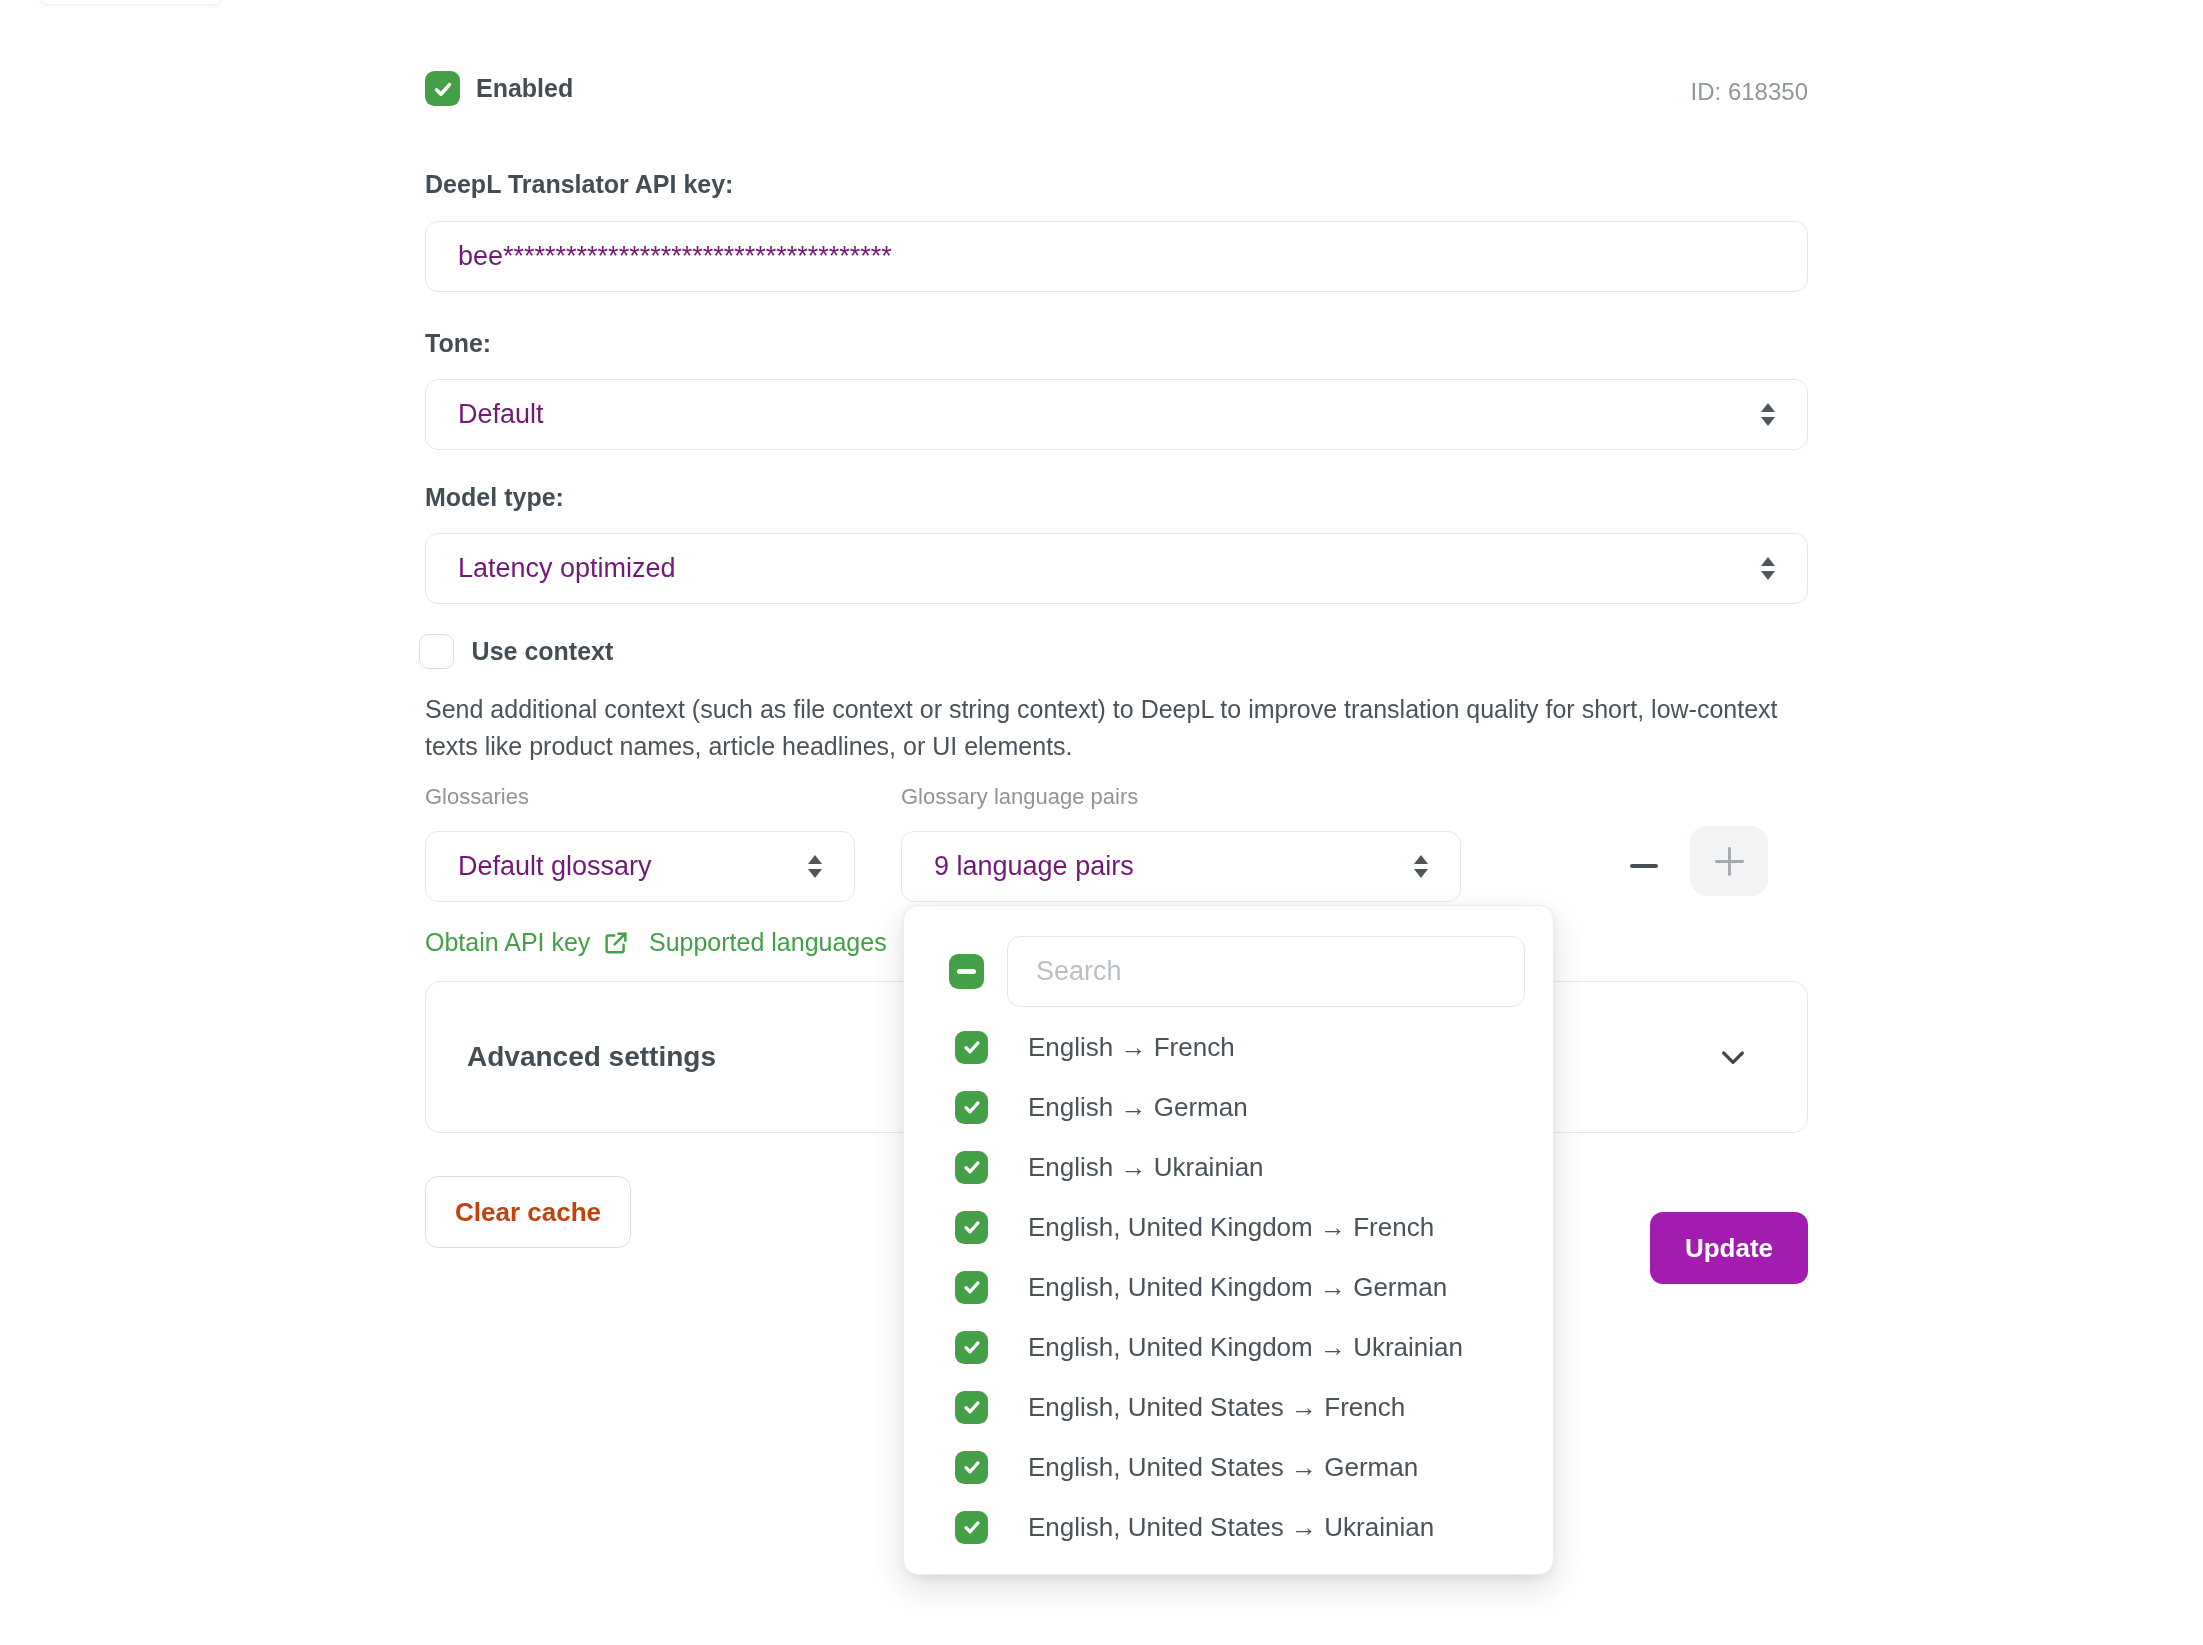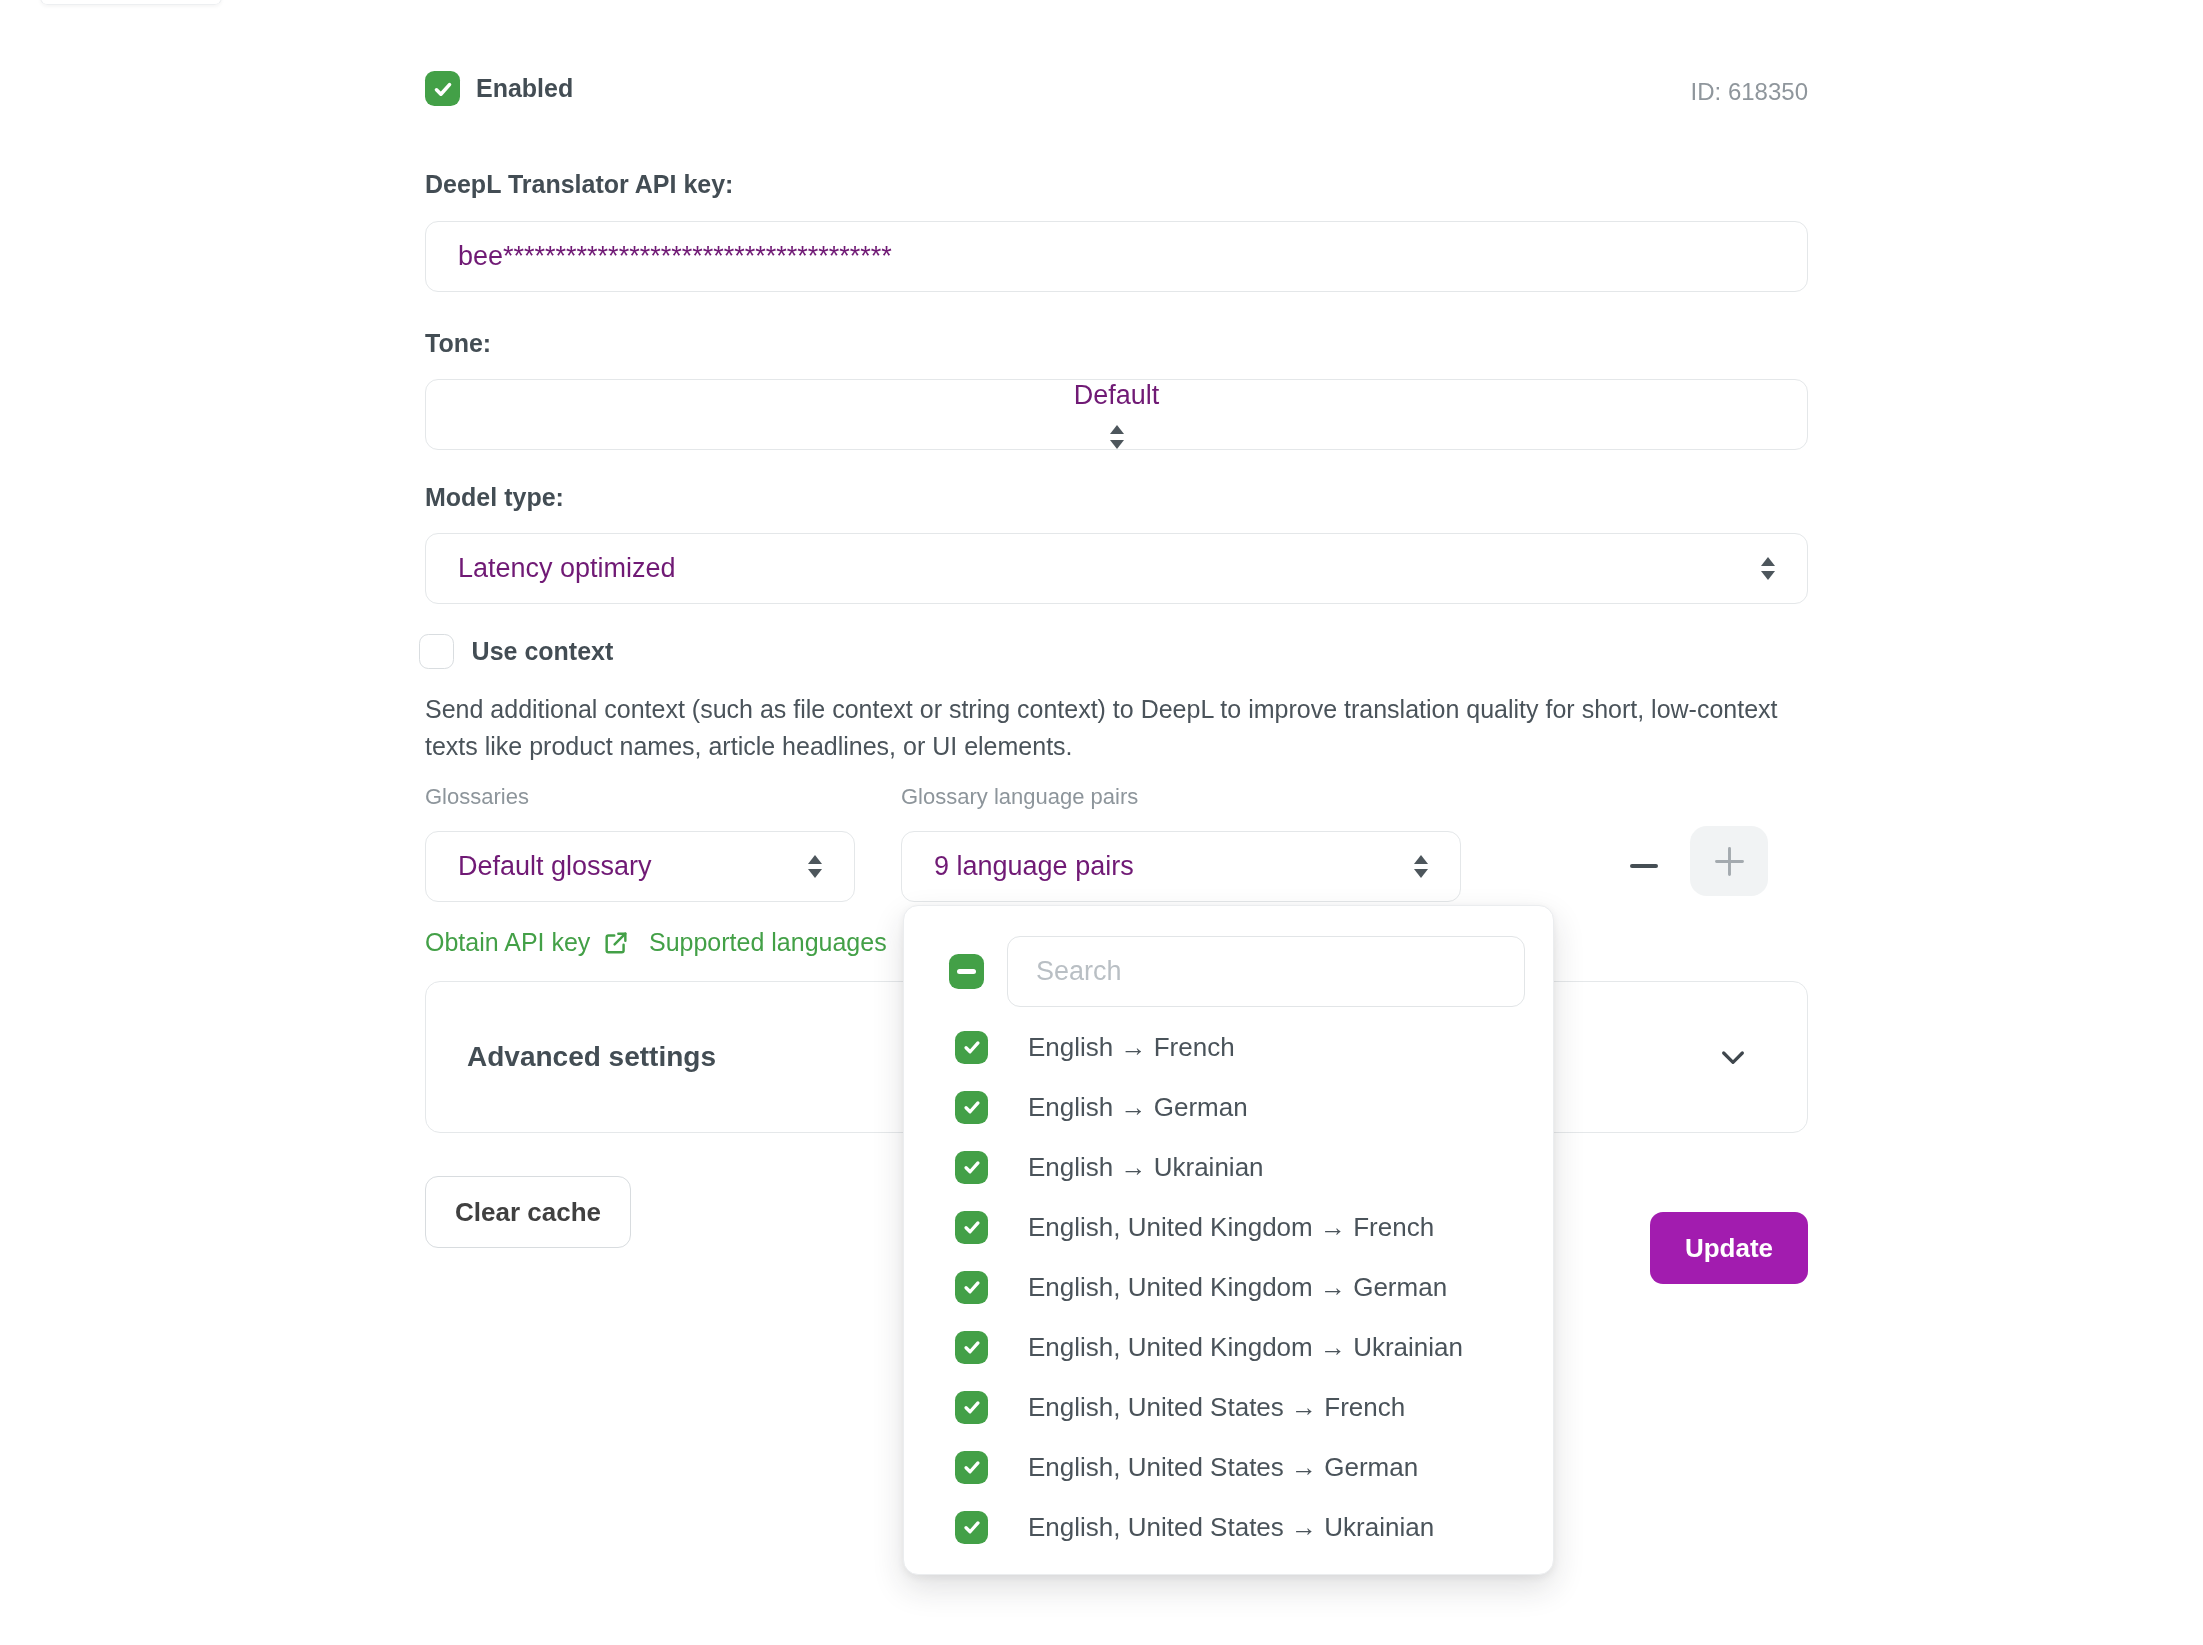--- a/index.html
+++ b/index.html
@@ -51,21 +51,21 @@
     box-shadow:0 1.9px 3.7px rgba(0,0,0,.04); }
 
   .row-enabled { left:425px; top:71px; display:flex; gap:16px; align-items:center; }
   .id-badge { top:78px; left:1625px; width:183px; text-align:right;
     font-size:24px; color:#8f969c; }
 
   .lbl-api   { left:425px; top:170px; }
   .input-api { left:425px; top:221px; width:1383px; }
 
   .lbl-tone  { left:425px; top:329px; }
-  .sel-tone  { left:425px; top:379px; width:1383px;flex-direction:column; }
+  .sel-tone  { left:425px; top:379px; width:1383px; }
 
   .lbl-model { left:425px; top:483px; }
   .sel-model { left:425px; top:533px; width:1383px; }
 
   .row-usectx { left:419px; top:634px; display:flex; gap:17.6px; align-items:center; }
 
   .para { left:425px; top:691px; width:1365px; font-size:25px;
     line-height:37px; color:#4a535a; }
 
   .lbl-gloss { left:425px; top:784px; }
@@ -93,21 +93,21 @@
   .adv-title { font-size:28px; font-weight:600; color:#434d54; }
   .adv-chevron { position:absolute; right:58px; top:50%;
     transform:translateY(-50%); display:flex; }
 
   .btn {
     position:absolute; height:72px; border-radius:13px; font-size:26px;
     display:flex; align-items:center; justify-content:center;
     cursor:pointer; font-weight:600;
   }
   .btn-clear { left:425px; top:1176px; width:206px; background:#fff;
-    border:1.9px solid #d8dcdf; color:#404040; }
+    border:1.9px solid #d8dcdf; color:#c2410c; }
   .btn-update { left:1650px; top:1176px; width:158px; background:#a21caf;
     border:none; color:#ffffff;margin-top:36px; }
 
   
   .dropdown { left:903px; top:905px; width:651px; height:670px;
     background:#fff; border:0.9px solid #ebedef; border-radius:15px;
     box-shadow:0 13px 32px rgba(33,37,41,.14), 0 2.8px 7.4px rgba(33,37,41,.06);
     z-index:5; }
   .dd-head { margin:30px 28px 0 45px; display:flex; gap:23px; align-items:center; }
   .dd-search { flex:1; height:71px; border:1.9px solid #e2e5e7; border-radius:13px;

